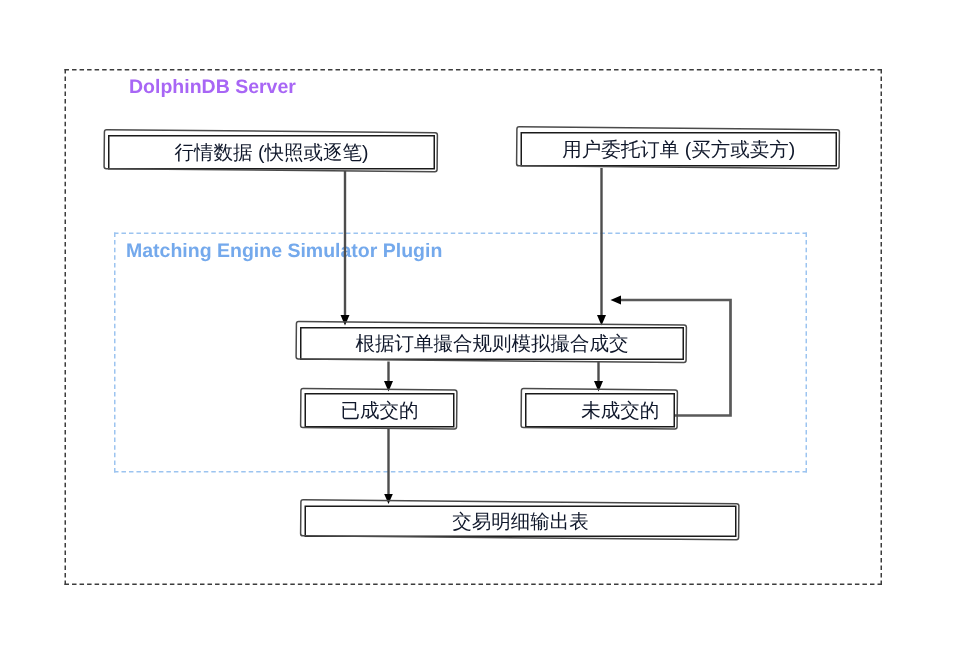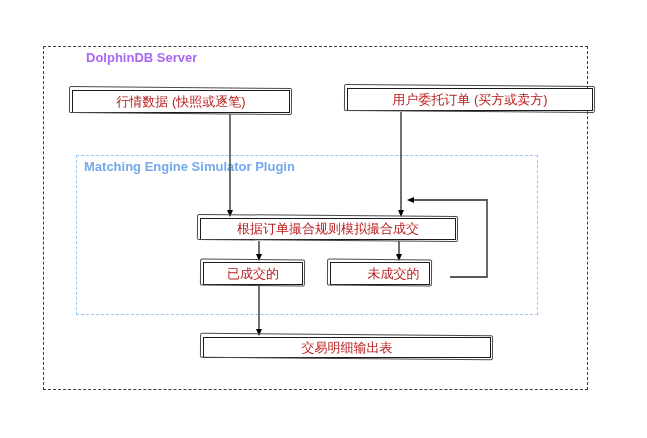--- a/index.html
+++ b/index.html
@@ -32,36 +32,36 @@
     font-size: 13px; font-weight: bold;
     color: var(--plugin-title, #74a9ec);
     white-space: nowrap;
   }
   .edges { position: absolute; left: 0; top: 0; pointer-events: none; }
   .node {
     position: absolute; box-sizing: border-box;
     background: #ffffff;
     border: 1.6px solid var(--node-border, #1a1a1a);
     display: flex; align-items: center; justify-content: center;
-    font-size: 13px; color: #b91c1c; white-space: nowrap;
+    font-size: 13px; color: #0f172a; white-space: nowrap;
   }
   
   .node::before {
     content: ""; position: absolute;
     inset: -4px -3px -2px -4px;
     border: 1.1px solid #4a4a4a;
     border-radius: 2px;
     transform: rotate(0.5deg);
     pointer-events: none;
   }
   .n-market   { left: 72px;  top: 90px;  width: 218px; height: 23px; }
-  .n-orders   { left: 347px; top: 88px;  width: 246px; height: 23px; }
+  .n-orders   { left: 347px; top: 88px;  width: 211px; height: 23px; }
   .n-match    { left: 200px; top: 218px; width: 256px; height: 22px; }
   .n-filled   { left: 203px; top: 262px; width: 100px; height: 23px; }
-  .n-unfilled { left: 330px; top: 262px; width: 100px; height: 23px; padding-left: 27px; }
+  .n-unfilled { left: 350px; top: 262px; width: 100px; height: 23px; padding-left: 27px; }
   .n-output   { left: 203px; top: 337px; width: 288px; height: 21px; }
 </style>
 </head>
 <body>
 
 <div class="canvas">
 
   <div class="group server-box"></div>
   <div class="server-title">DolphinDB Server</div>
 

